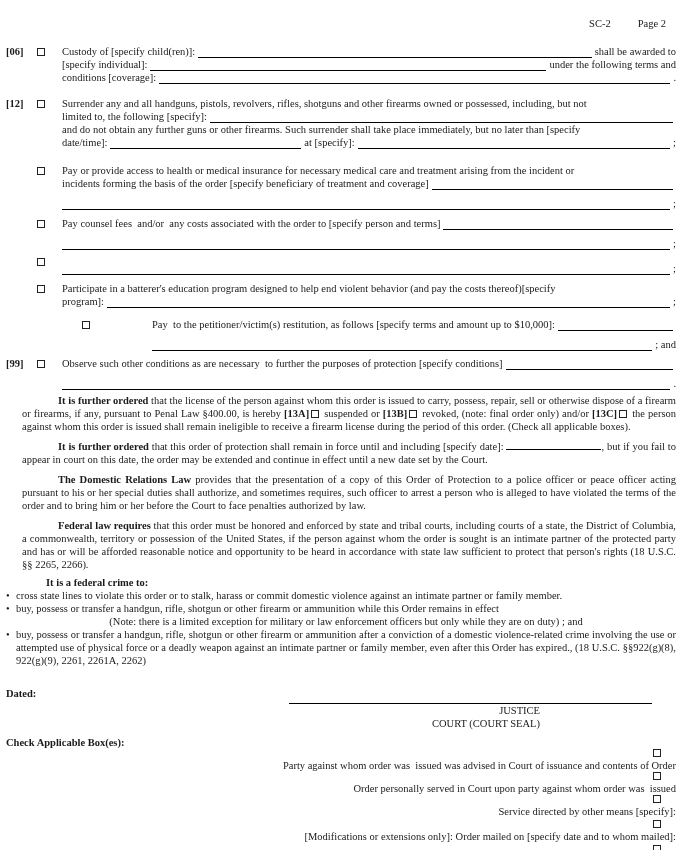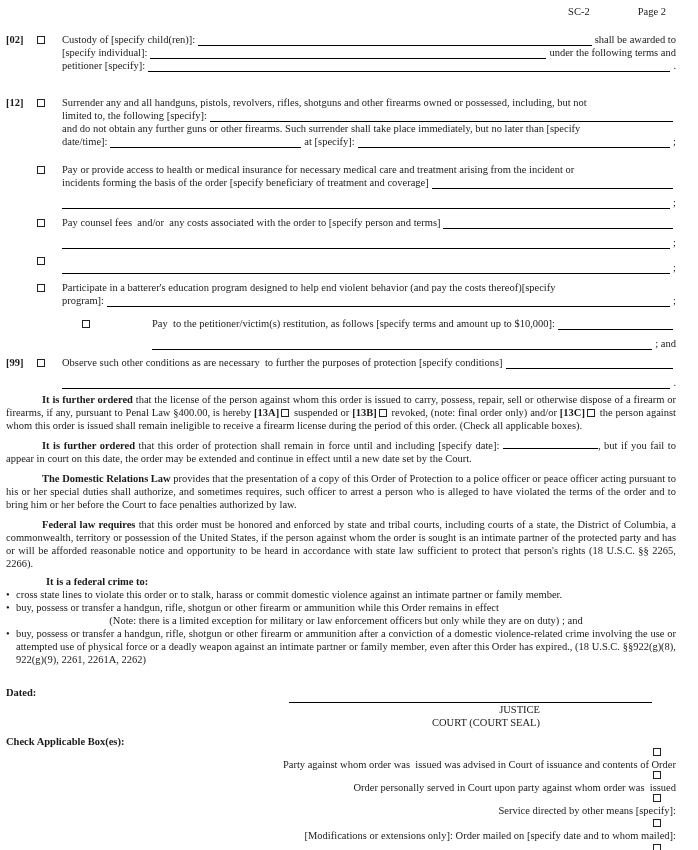--- a/index.html
+++ b/index.html
@@ -1,74 +1,74 @@
 <!DOCTYPE html>
 <html><head>
 <meta charset="utf-8">
 <style>
   *{margin:0;padding:0;box-sizing:border-box;}
   html,body{background:#fff;}
   body{width:698px;height:850px;font-family:"Liberation Serif",serif;font-size:10.5px;line-height:13px;color:#1a1a1a;}
   .page{width:698px;height:850px;padding:5px 22px 2px 6px;overflow:hidden;background:#fff;}
-  .hdr{display:flex;justify-content:flex-end;gap:48px;padding-right:10px;}
+  .hdr{display:flex;justify-content:flex-end;gap:27px;padding-right:10px;margin-top:12px;}
   .item{display:flex;}
   .num{width:28px;flex:none;font-weight:bold;}
   .cbcol{width:28px;flex:none;padding-left:3px;padding-top:1px;}
   .cb{display:inline-block;width:8px;height:8px;border:1.4px solid #222;background:#fff;}
   .bodycol{flex:1;min-width:0;}
   .ln{display:flex;align-items:flex-end;}
   .t{white-space:pre;flex:none;}
   .blank{flex:1;border-bottom:1px solid #000;height:10px;margin:0 3px;min-width:20px;}
   .sp{margin-top:7px;}
-  .para{text-align:justify;text-indent:36px;}
+  .para{text-align:justify;text-indent:36px;margin-left:16px;}
   .cbi{display:inline-block;width:8px;height:8px;border:1.2px solid #222;vertical-align:-1px;margin:0 2px;}
   .iblank{display:inline-block;width:95px;border-bottom:1px solid #000;height:9px;}
   .crime-h{font-weight:bold;margin-left:40px;}
   .bullet{display:flex;}
   .bdot{width:10px;flex:none;}
   .btext{flex:1;text-align:justify;}
   .bnote{padding-left:10px;text-align:center;}
   .dated{font-weight:bold;margin-top:20px;}
   .sigblock{margin-left:283px;width:363px;margin-top:3px;}
   .sigline{border-top:1.2px solid #000;height:1px;}
   .sigtext{text-align:right;margin-right:112px;}
   .svc-h{font-weight:bold;}
   .svc-row{display:flex;align-items:flex-end;flex-direction:column;}
   .svc-cb{margin:0 15px 2px 3px;flex:none;}
   .svcblank{flex:1;border-bottom:1px solid #000;height:10px;margin:0 32px 1px 4px;}
   b{font-weight:bold;}
   .mt4{margin-top:4px;}.mt5{margin-top:5px;}.mt6{margin-top:6px;}.mt7{margin-top:7px;justify-content:space-between;}
-  .mt10{margin-top:10px;gap:45px;}.mt15{margin-top:15px;}.mt17{margin-top:24px;}
+  .mt10{margin-top:10px;gap:45px;}.mt15{margin-top:15px;}.mt17{margin-top:13px;}
 </style>
 </head>
 <body>
 
 <div class="page">
 
   <div class="hdr">
       <span>SC-2</span>
       <span>Page  2</span>
     </div>
 
   <div class="item mt15">
-    <span class="num">[02]</span>
+    <span class="num">[06]</span>
     <span class="cbcol"><span class="cb"></span></span>
     <div class="bodycol">
       <div class="ln">
           <span class="t">Custody of [specify child(ren)]:</span>
           <span class="blank"></span>
           <span class="t">shall be awarded to</span>
         </div>
       <div class="ln">
           <span class="t">[specify individual]:</span>
           <span class="blank"></span>
           <span class="t">under the following terms and</span>
         </div>
       <div class="ln">
-          <span class="t">petitioner [specify]:</span>
+          <span class="t">conditions [coverage]:</span>
           <span class="blank"></span>
           <span class="t">.</span>
         </div>
     </div>
   </div>
 
   <div class="item mt17">
     <span class="num">[12]</span>
     <span class="cbcol"><span class="cb"></span></span>
     <div class="bodycol">

